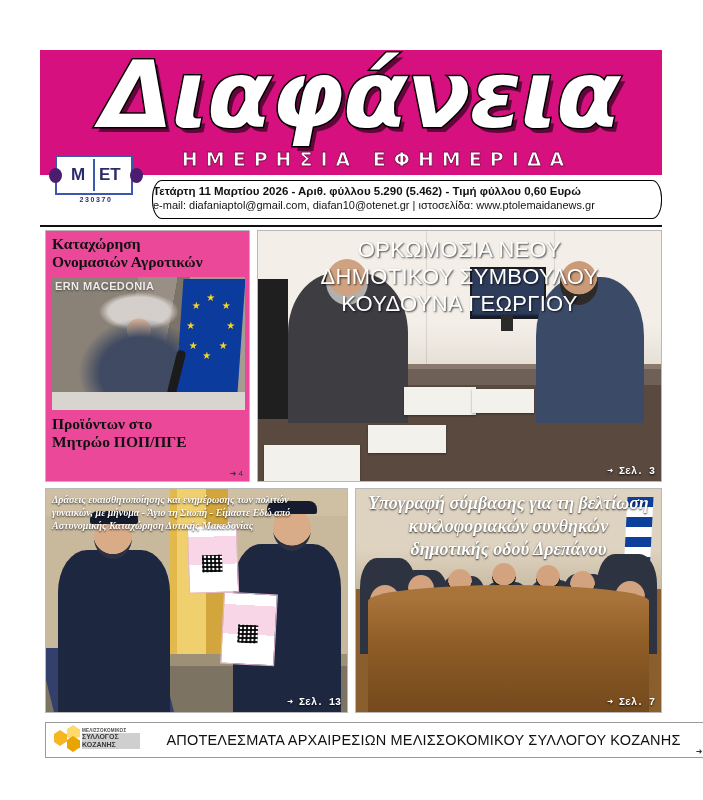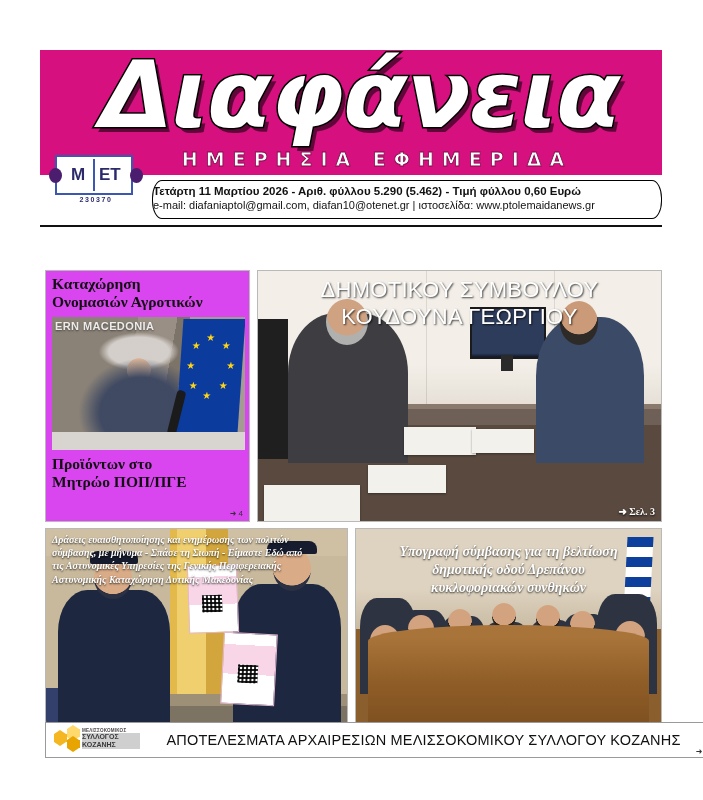--- a/index.html
+++ b/index.html
@@ -163,23 +163,22 @@
     width: 622px;
     height: 2px;
     background: #111;
   }
 
   
   .card {
     position: absolute;
     border: 1px solid #b9b9b9;
     box-sizing: border-box;
-    background: #d946ef;
+    background: #ec4899;
     overflow: hidden;
-    margin-top: 40px;
   }
 
   
   .card-left {
     left: 45px;
     top: 230px;
     width: 205px;
     height: 252px;
     padding: 4px 6px;
   }
@@ -328,21 +327,21 @@
     font-size: 22px;
     line-height: 1.22;
     color: #ffffff;
     text-shadow: 1px 1px 2px rgba(0,0,0,0.75);
     letter-spacing: 0.3px;
   }
   .pageref {
     position: absolute;
     right: 6px;
     bottom: 4px;
-    font-family: Liberation Serif, serif;
+    font-family: Liberation Mono, monospace;
     font-weight: bold;
     font-size: 10px;
     color: #ffffff;
     text-shadow: 0 1px 2px rgba(0,0,0,0.9);
     white-space: nowrap;
   }
 
   
   .card-bl {
     left: 45px;
@@ -434,26 +433,26 @@
   }
   .br-person {
     position: absolute; bottom: 58px; background:#2d3340; border-radius: 30% 30% 0 0;
   }
   .br-phead {
     position: absolute; border-radius: 50%;
     background: radial-gradient(circle at 50% 40%, #d3a37f 0 60%, #2a241f 62% 100%);
   }
   .br-headline {
     position: absolute;
-    left: 6px; right: 6px; top: 14px;
+    left: 6px; right: 6px; top: 3px;
     text-align: center;
     font-family: "Liberation Serif", serif;
     font-weight: bold;
     font-style: italic;
-    font-size: 14px;
+    font-size: 18px;
     line-height: 1.28;
     color: #ffffff;
     text-shadow: 0 1px 2px rgba(0,0,0,0.85);
   }
 
   
   .banner {
     position: absolute;
     left: 45px;
     top: 722px;
@@ -589,20 +588,21 @@
       <div class="mp-person mp-p1"></div>
       <div class="mp-p1head"></div>
       <div class="mp-person mp-p2"></div>
       <div class="mp-p2head"></div>
       <div class="mp-paper" style="left:146px;top:156px;width:72px;height:28px;"></div>
       <div class="mp-paper" style="left:110px;top:194px;width:78px;height:28px;"></div>
       <div class="mp-paper" style="left:6px;top:214px;width:96px;height:36px;"></div>
       <div class="mp-paper" style="left:214px;top:158px;width:62px;height:24px;"></div>
     </div>
     <div class="main-headline">
+      <div>ΟΡΚΩΜΟΣΙΑ ΝΕΟΥ</div>
       <div>ΔΗΜΟΤΙΚΟΥ ΣΥΜΒΟΥΛΟΥ</div>
       <div>ΚΟΥΔΟΥΝΑ ΓΕΩΡΓΙΟΥ</div>
     </div>
     <div class="pageref">➜ Σελ. 3</div>
   </div>
 
   <div class="card card-bl">
     <div class="bl-photo">
       <div class="bl-pillar"></div>
       <div class="bl-floor"></div>
@@ -615,22 +615,21 @@
       <div class="bl-cap bl-c2"></div>
       <div class="bl-poster bl-p1">
         <div class="bl-qr"></div>
       </div>
       <div class="bl-poster bl-p2">
         <div class="bl-qr"></div>
       </div>
     </div>
     <div class="bl-headline">
       <div>Δράσεις ευαισθητοποίησης και ενημέρωσης των πολιτών</div>
-      <div>σύμβασης, με μήνυμα - Σπάσε τη Σιωπή - Είμαστε Εδώ από</div>
-      <div>τις Αστυνομικές Υπηρεσίες της Γενικής Περιφερειακής</div>
+      <div>γυναικών, με μήνυμα - Άγιο τη Σιωπή - Είμαστε Εδώ από</div>
       <div>Αστυνομικής Καταχώρηση Δυτικής Μακεδονίας</div>
     </div>
     <div class="pageref">➜ Σελ. 13</div>
   </div>
 
   <div class="card card-br">
     <div class="br-photo">
       <div class="br-wall"></div>
       <div class="br-flag"></div>
       <div class="br-person" style="left:4px;width:56px;height:96px;"></div>
@@ -644,22 +643,22 @@
       <div class="br-person" style="left:172px;width:46px;height:74px;"></div>
       <div class="br-phead" style="left:180px;top:76px;width:24px;height:26px;"></div>
       <div class="br-person" style="left:206px;width:46px;height:80px;"></div>
       <div class="br-phead" style="left:214px;top:82px;width:25px;height:27px;"></div>
       <div class="br-person" style="right:4px;width:60px;height:100px;"></div>
       <div class="br-phead" style="right:16px;top:92px;width:30px;height:32px;"></div>
       <div class="br-table"></div>
     </div>
     <div class="br-headline">
       <div>Υπογραφή σύμβασης για τη βελτίωση</div>
+      <div>κυκλοφοριακών συνθηκών</div>
       <div>δημοτικής οδού Δρεπάνου</div>
-      <div>κυκλοφοριακών συνθηκών</div>
     </div>
     <div class="pageref">➜ Σελ. 7</div>
   </div>
 
   <div class="banner">
     <div class="banner-logo">
       <div class="hexes">
         <div class="hex h1"></div>
         <div class="hex h2"></div>
         <div class="hex h3"></div>

